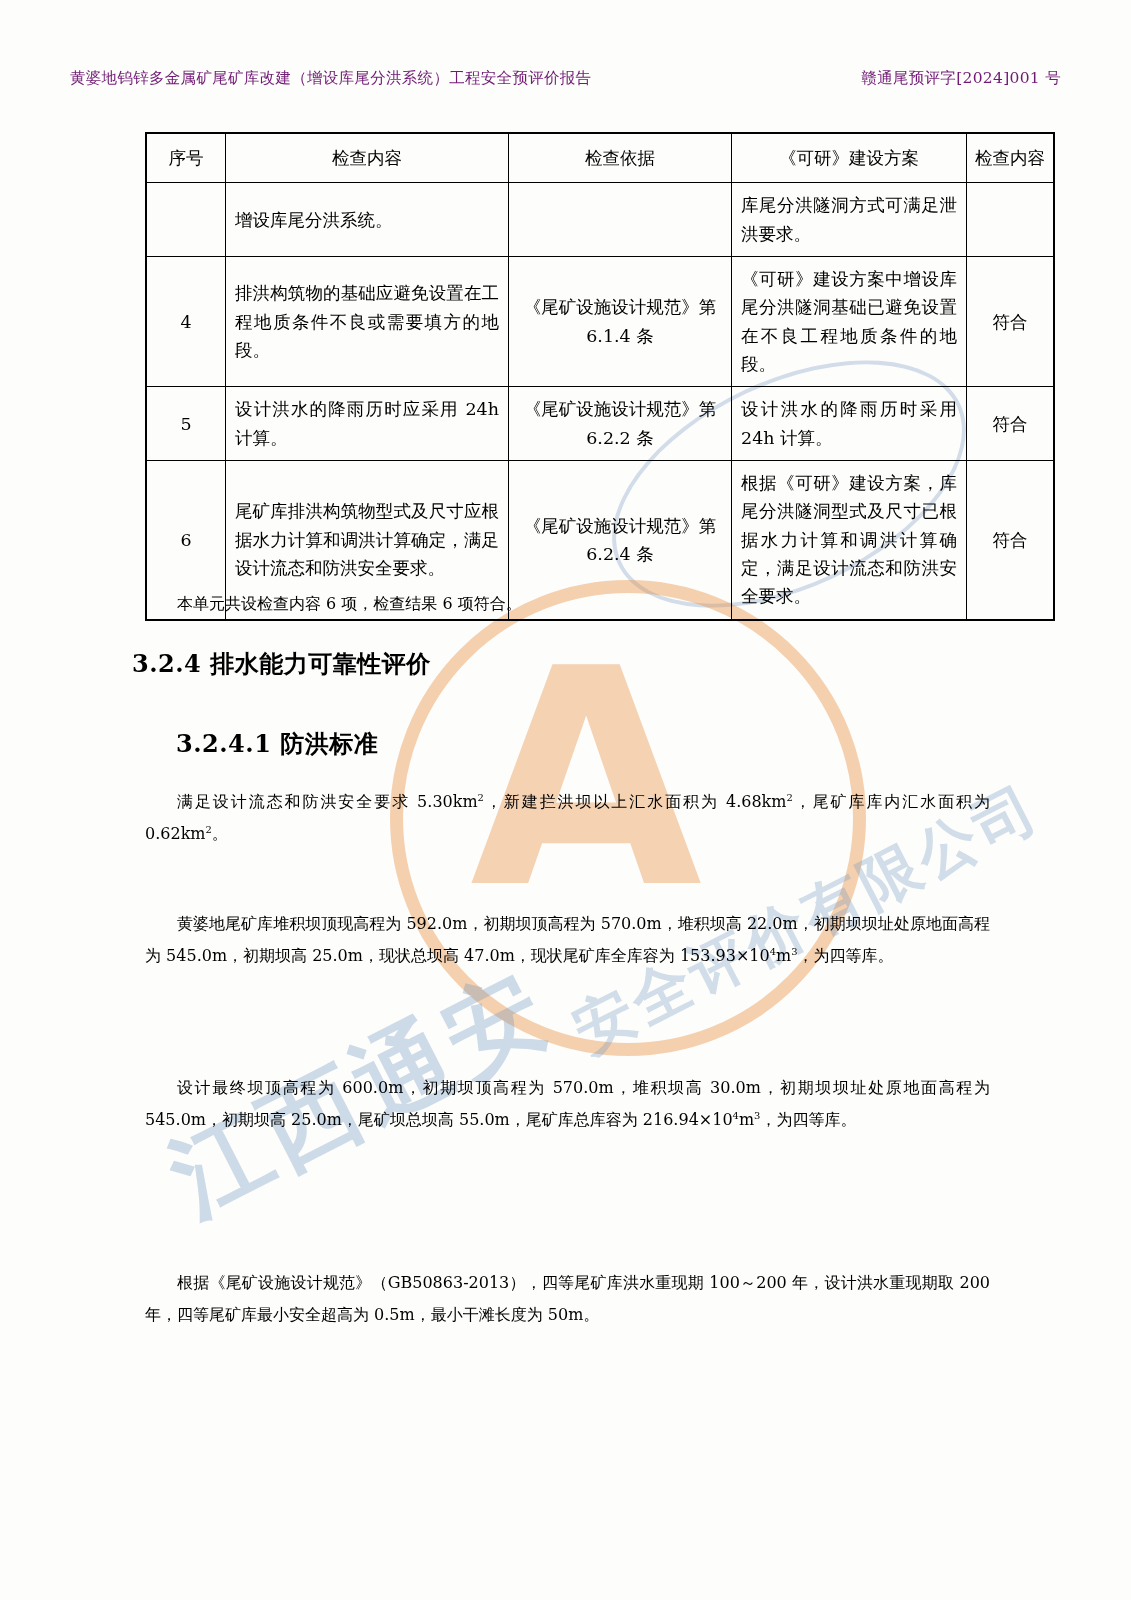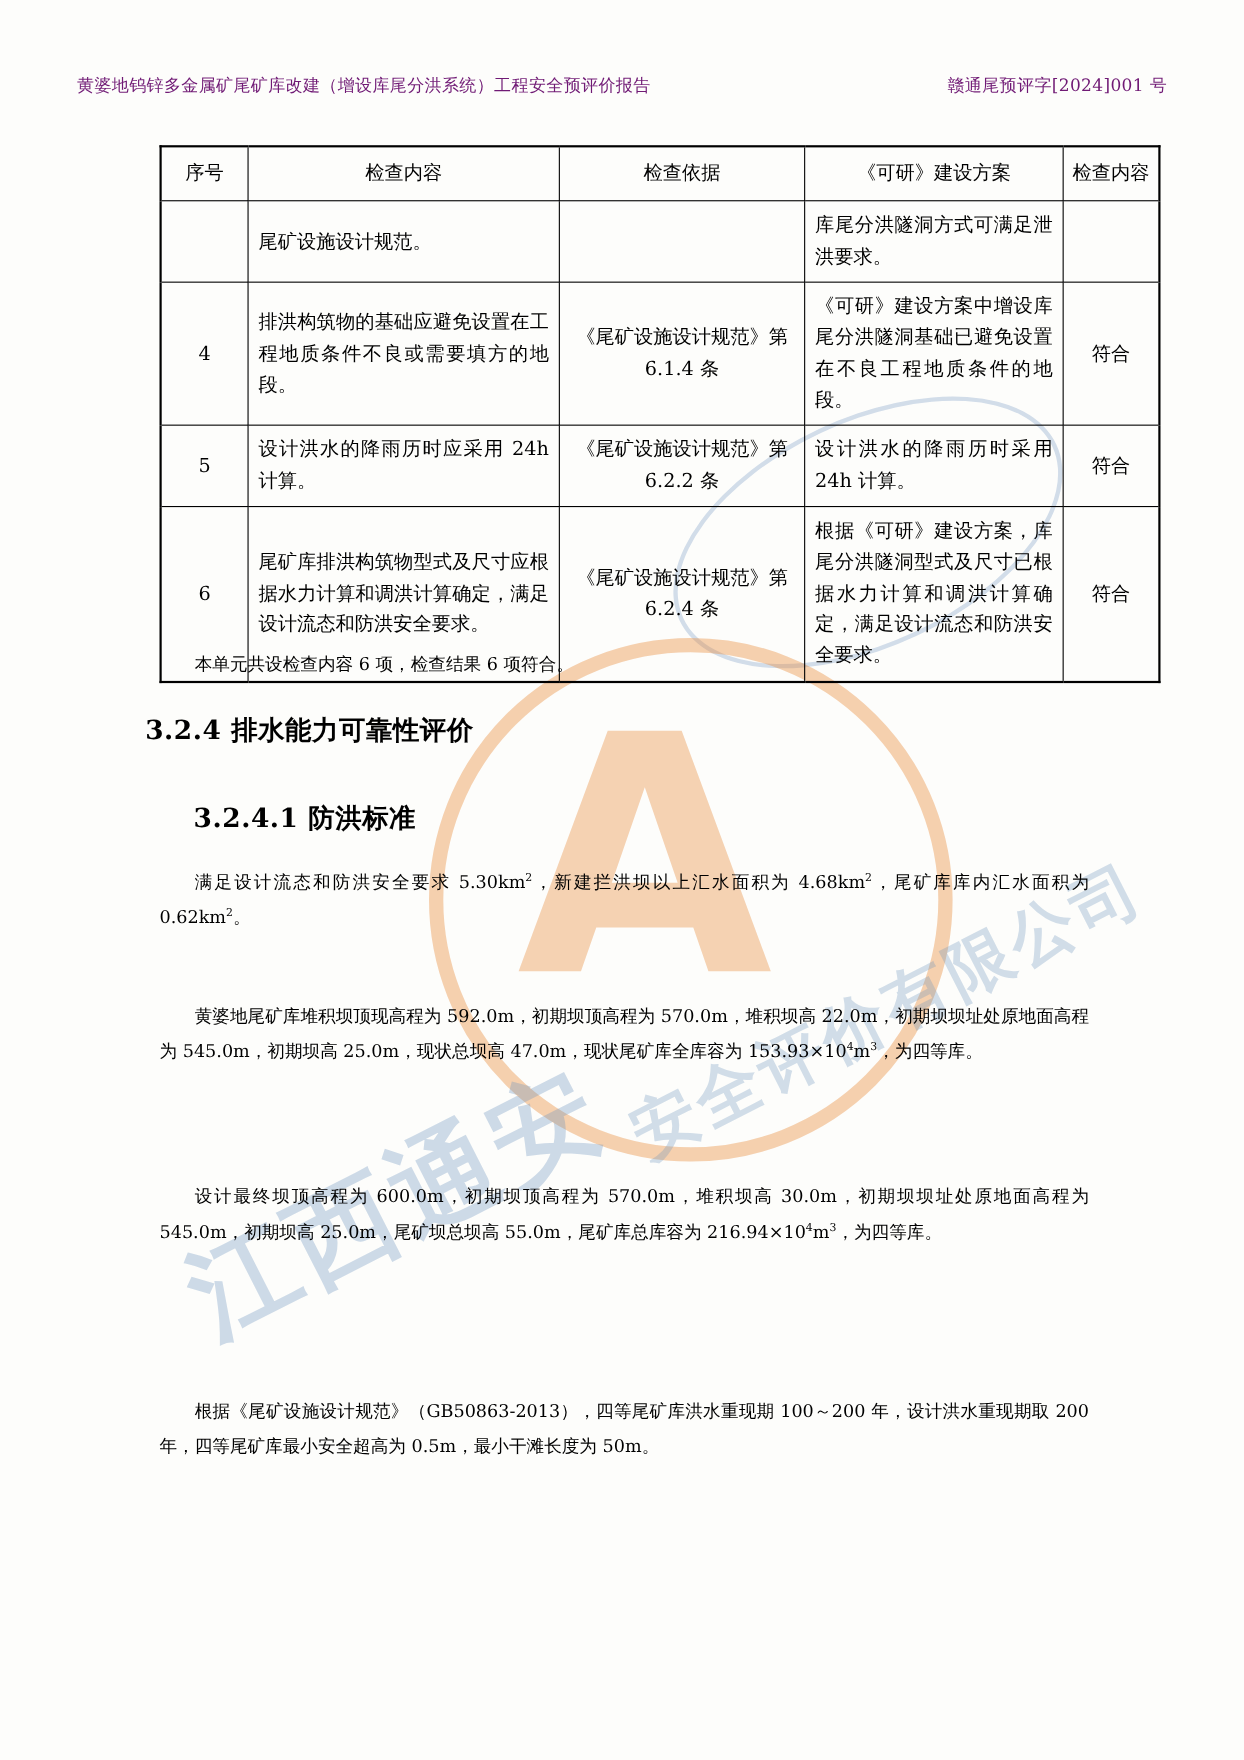--- a/index.html
+++ b/index.html
@@ -186,21 +186,21 @@
           <td class="c-no outer-top outer-left">序号</td>
           <td class="c-cnt outer-top">检查内容</td>
           <td class="c-basis outer-top">检查依据</td>
           <td class="c-plan outer-top">《可研》建设方案</td>
           <td class="c-res outer-top outer-right">检查内容</td>
         </tr>
       </thead>
       <tbody>
         <tr>
           <td class="c-no outer-left"></td>
-          <td class="c-cnt">尾矿设施设计规范。</td>
+          <td class="c-cnt">增设库尾分洪系统。</td>
           <td class="c-basis"></td>
           <td class="c-plan">库尾分洪隧洞方式可满足泄洪要求。</td>
           <td class="c-res outer-right"></td>
         </tr>
         <tr>
           <td class="c-no outer-left">4</td>
           <td class="c-cnt">排洪构筑物的基础应避免设置在工程地质条件不良或需要填方的地段。</td>
           <td class="c-basis">《尾矿设施设计规范》第 6.1.4 条</td>
           <td class="c-plan">《可研》建设方案中增设库尾分洪隧洞基础已避免设置在不良工程地质条件的地段。</td>
           <td class="c-res outer-right">符合</td>

